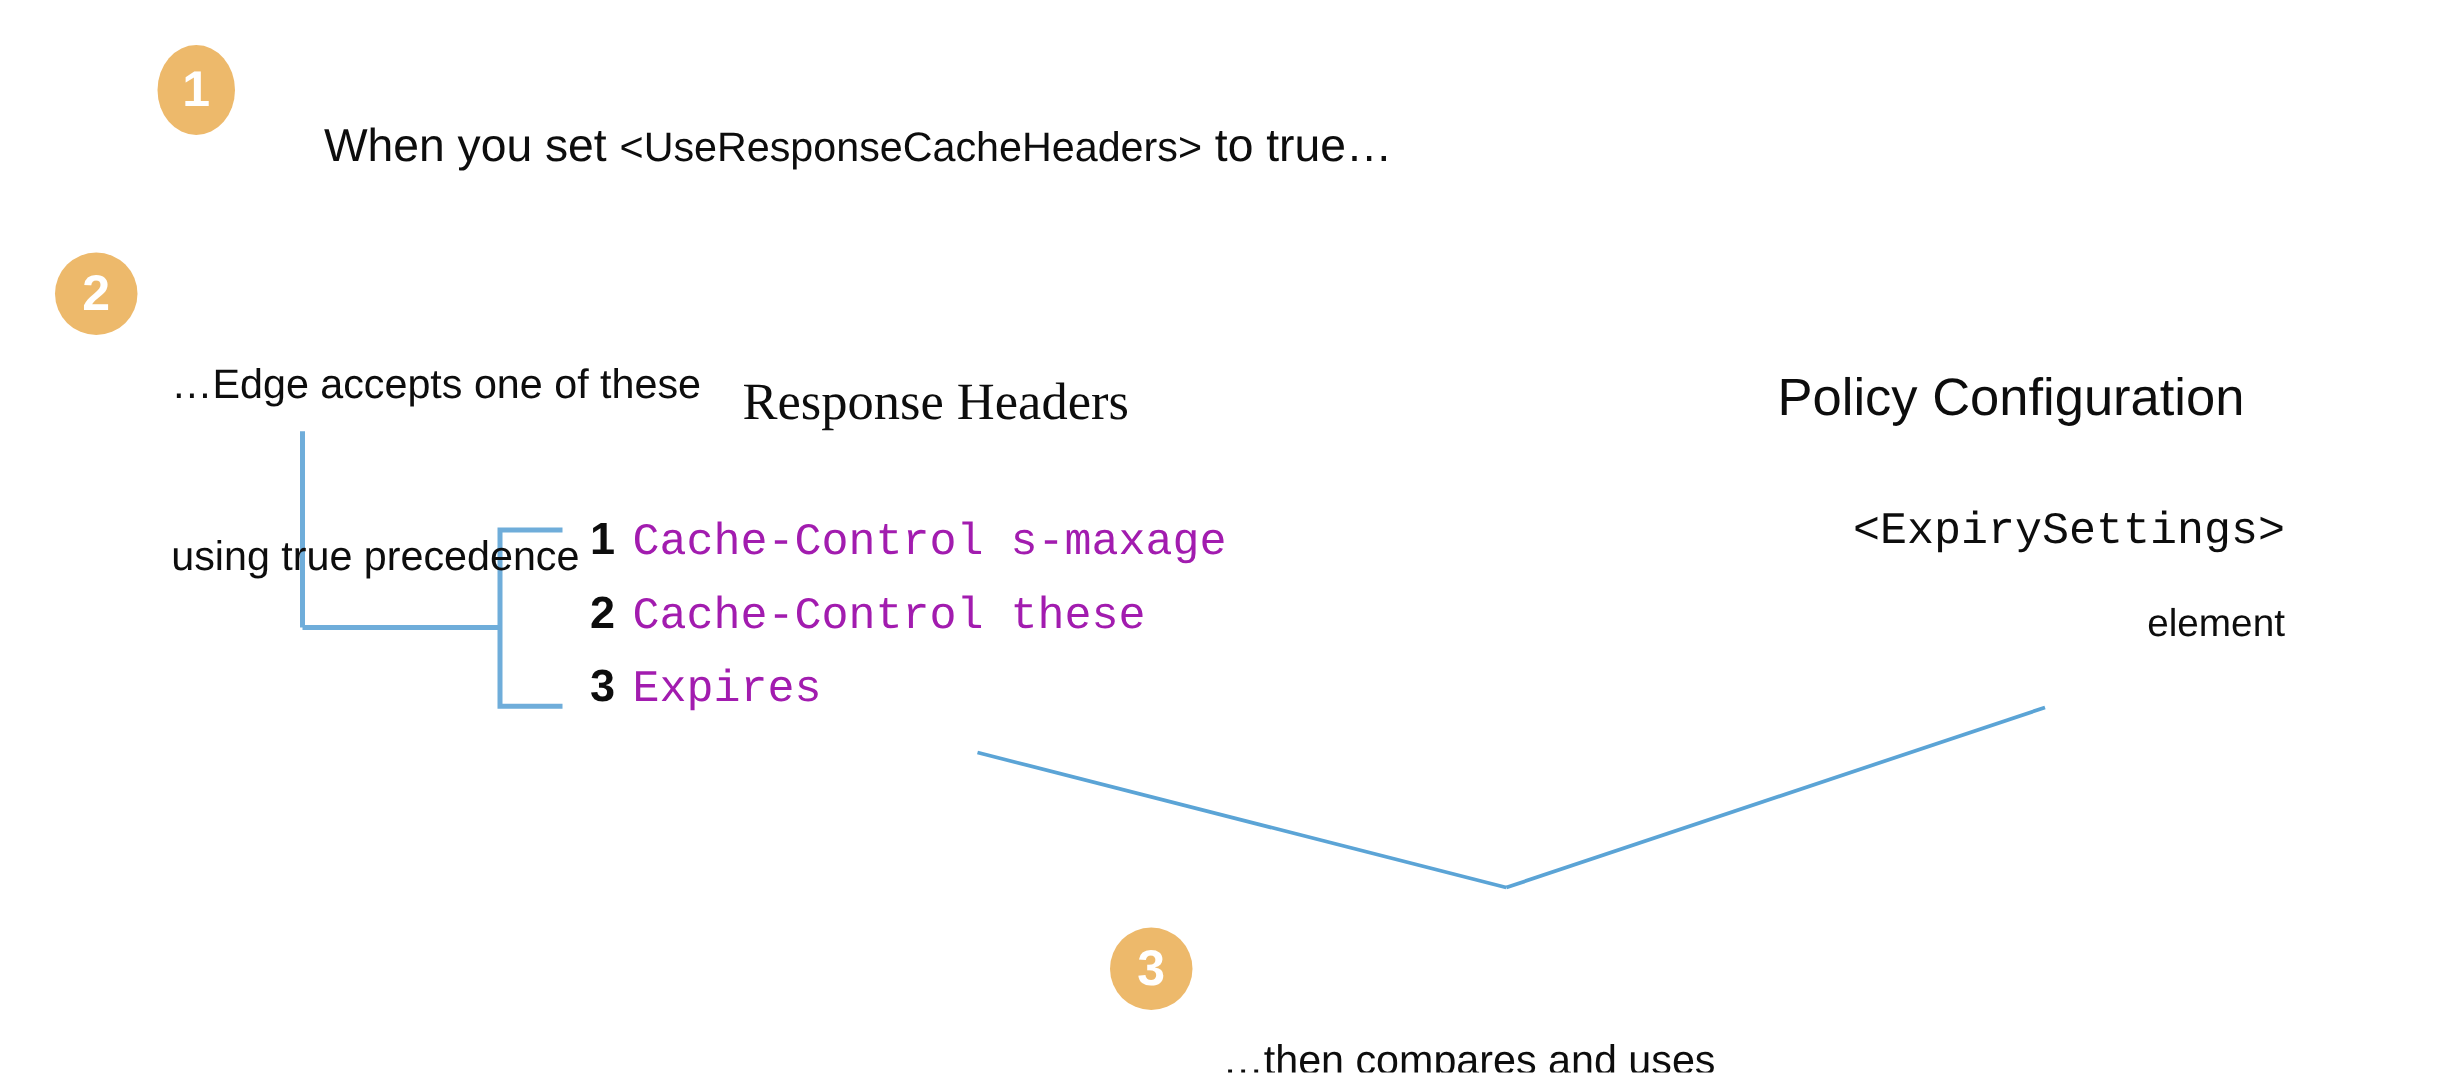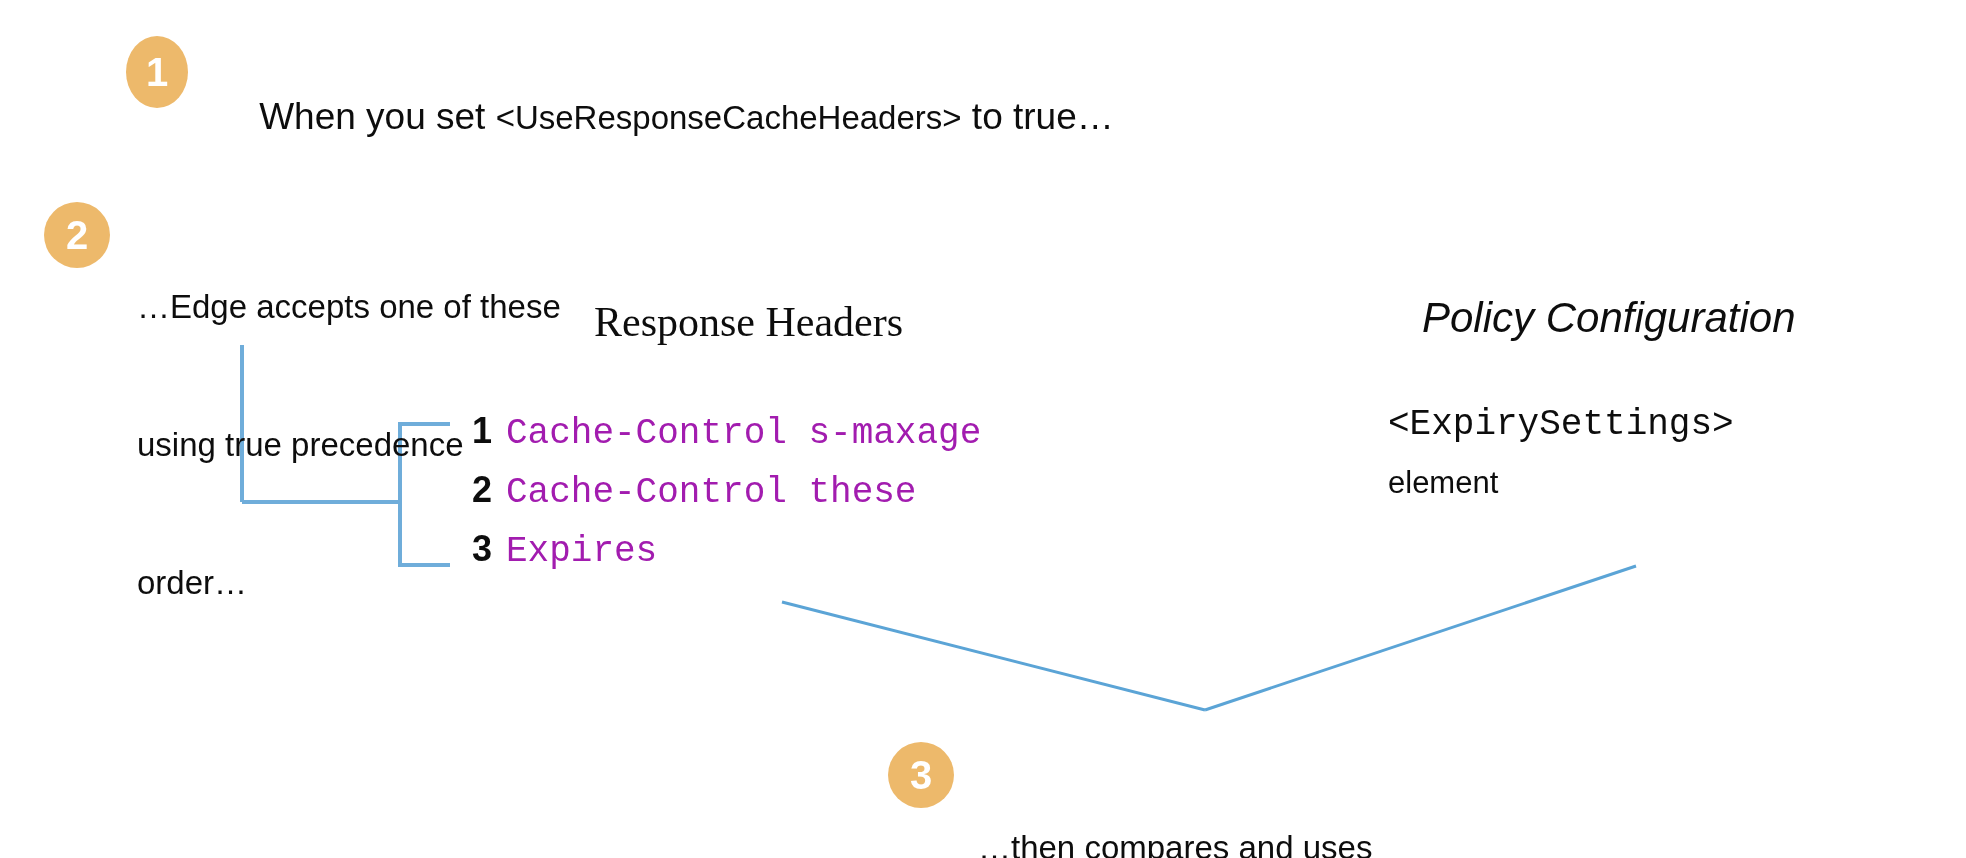--- a/index.html
+++ b/index.html
@@ -113,21 +113,20 @@
     white-space: nowrap;
   }
   #heading-response {
     left: 594px;
     top: 298px;
     font-family: Liberation Serif, serif;
   }
   #heading-policy {
     left: 1422px;
     top: 294px;
-    font-style: italic;
   }
 
   
   #header-list {
     position: absolute;
     left: 472px;
     top: 410px;
   }
   .header-row {
     display: flex;
@@ -148,35 +147,35 @@
     color: #a21caf;
     white-space: pre;
   }
 
   
   #policy-block {
     position: absolute;
     left: 1388px;
     top: 402px;
     width: 440px;
-    text-align: left;
+    text-align: right;
   }
   #policy-element-name {
     font-family: "Liberation Mono", "DejaVu Sans Mono", monospace;
     font-size: 36px;
     color: #0d0d0d;
     line-height: 46px;
     white-space: pre;
   }
   #policy-element-label {
     font-family: "Liberation Sans", sans-serif;
     font-size: 31px;
     color: #0d0d0d;
     line-height: 46px;
-    margin-top: 12px;
+    margin-top: 28px;
   }
 </style>
 </head>
 <body>
 
 <div id="canvas">
 
   <svg class="connectors" viewBox="0 0 1966 858" width="1966" height="858" xmlns="http://www.w3.org/2000/svg">
 
     <path d="M 242 345 L 242 502" fill="none" stroke="#6fadda" stroke-width="4" stroke-linecap="butt"></path>
@@ -192,21 +191,20 @@
 
   <div class="badge" id="badge-1">1</div>
   <div class="step-text" id="step1-text">
     <span>When you set </span><span class="mono">&lt;UseResponseCacheHeaders&gt;</span><span> to true…</span>
   </div>
 
   <div class="badge" id="badge-2">2</div>
   <div class="step-text" id="step2-text">
     <div>…Edge accepts one of these</div>
     <div>using true precedence</div>
-    <div>order…</div>
   </div>
 
   <div class="col-heading" id="heading-response">Response Headers</div>
 
   <div id="header-list">
     <div class="header-row">
       <span class="num">1</span>
       <span class="name">Cache-Control s-maxage</span>
     </div>
     <div class="header-row">

